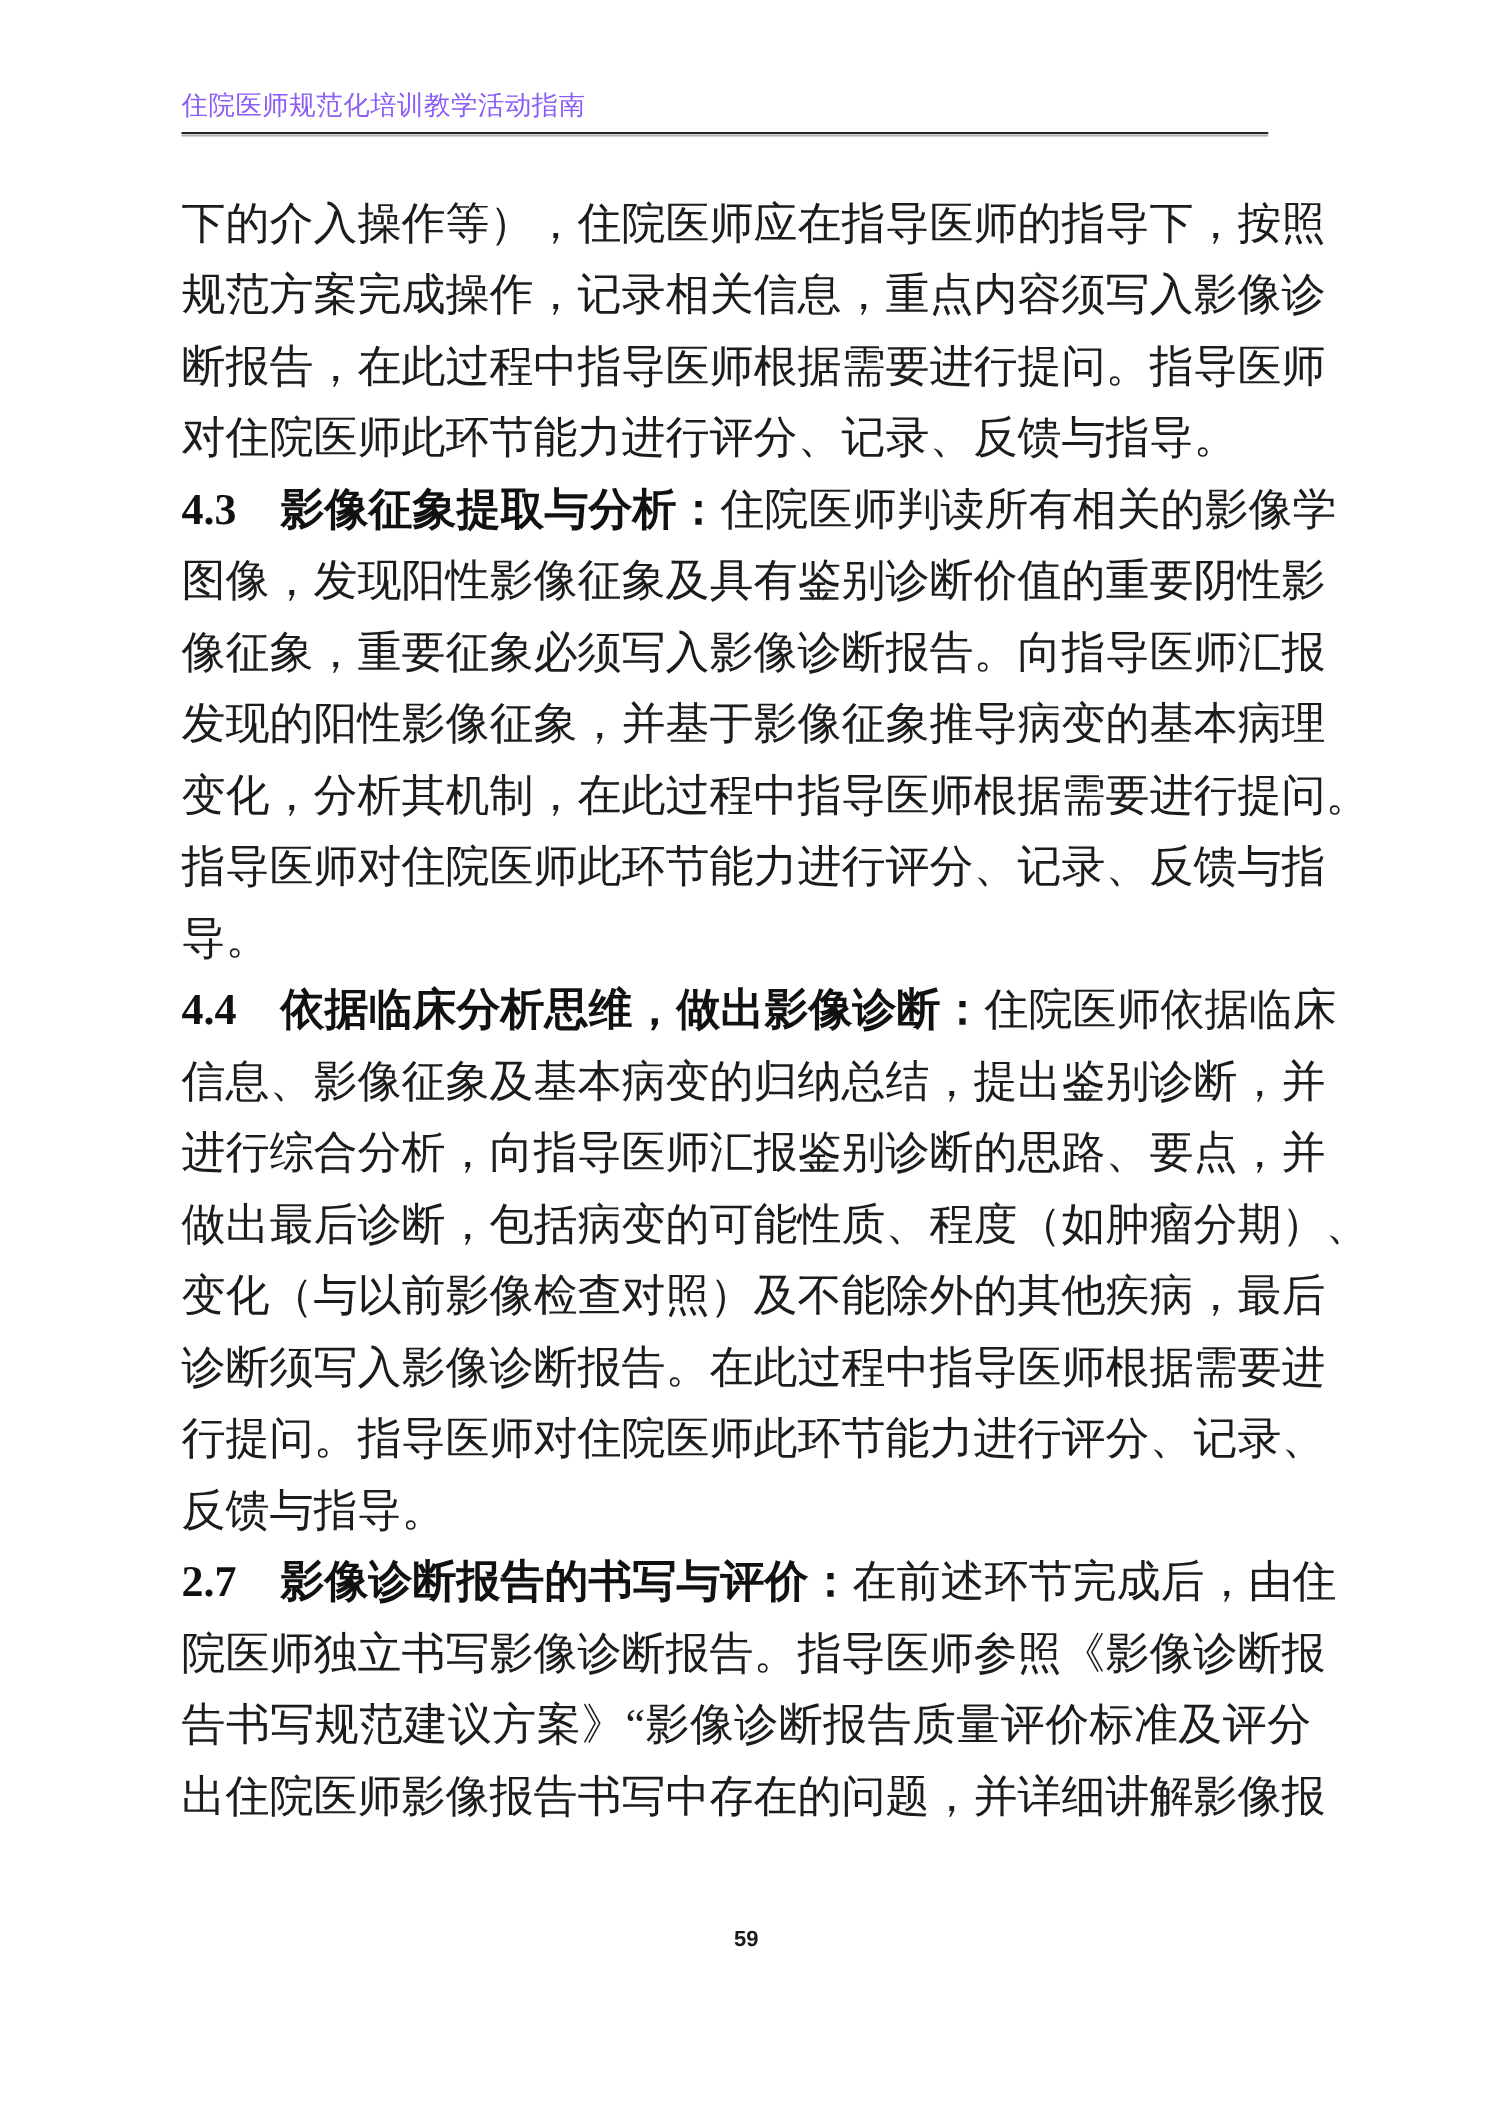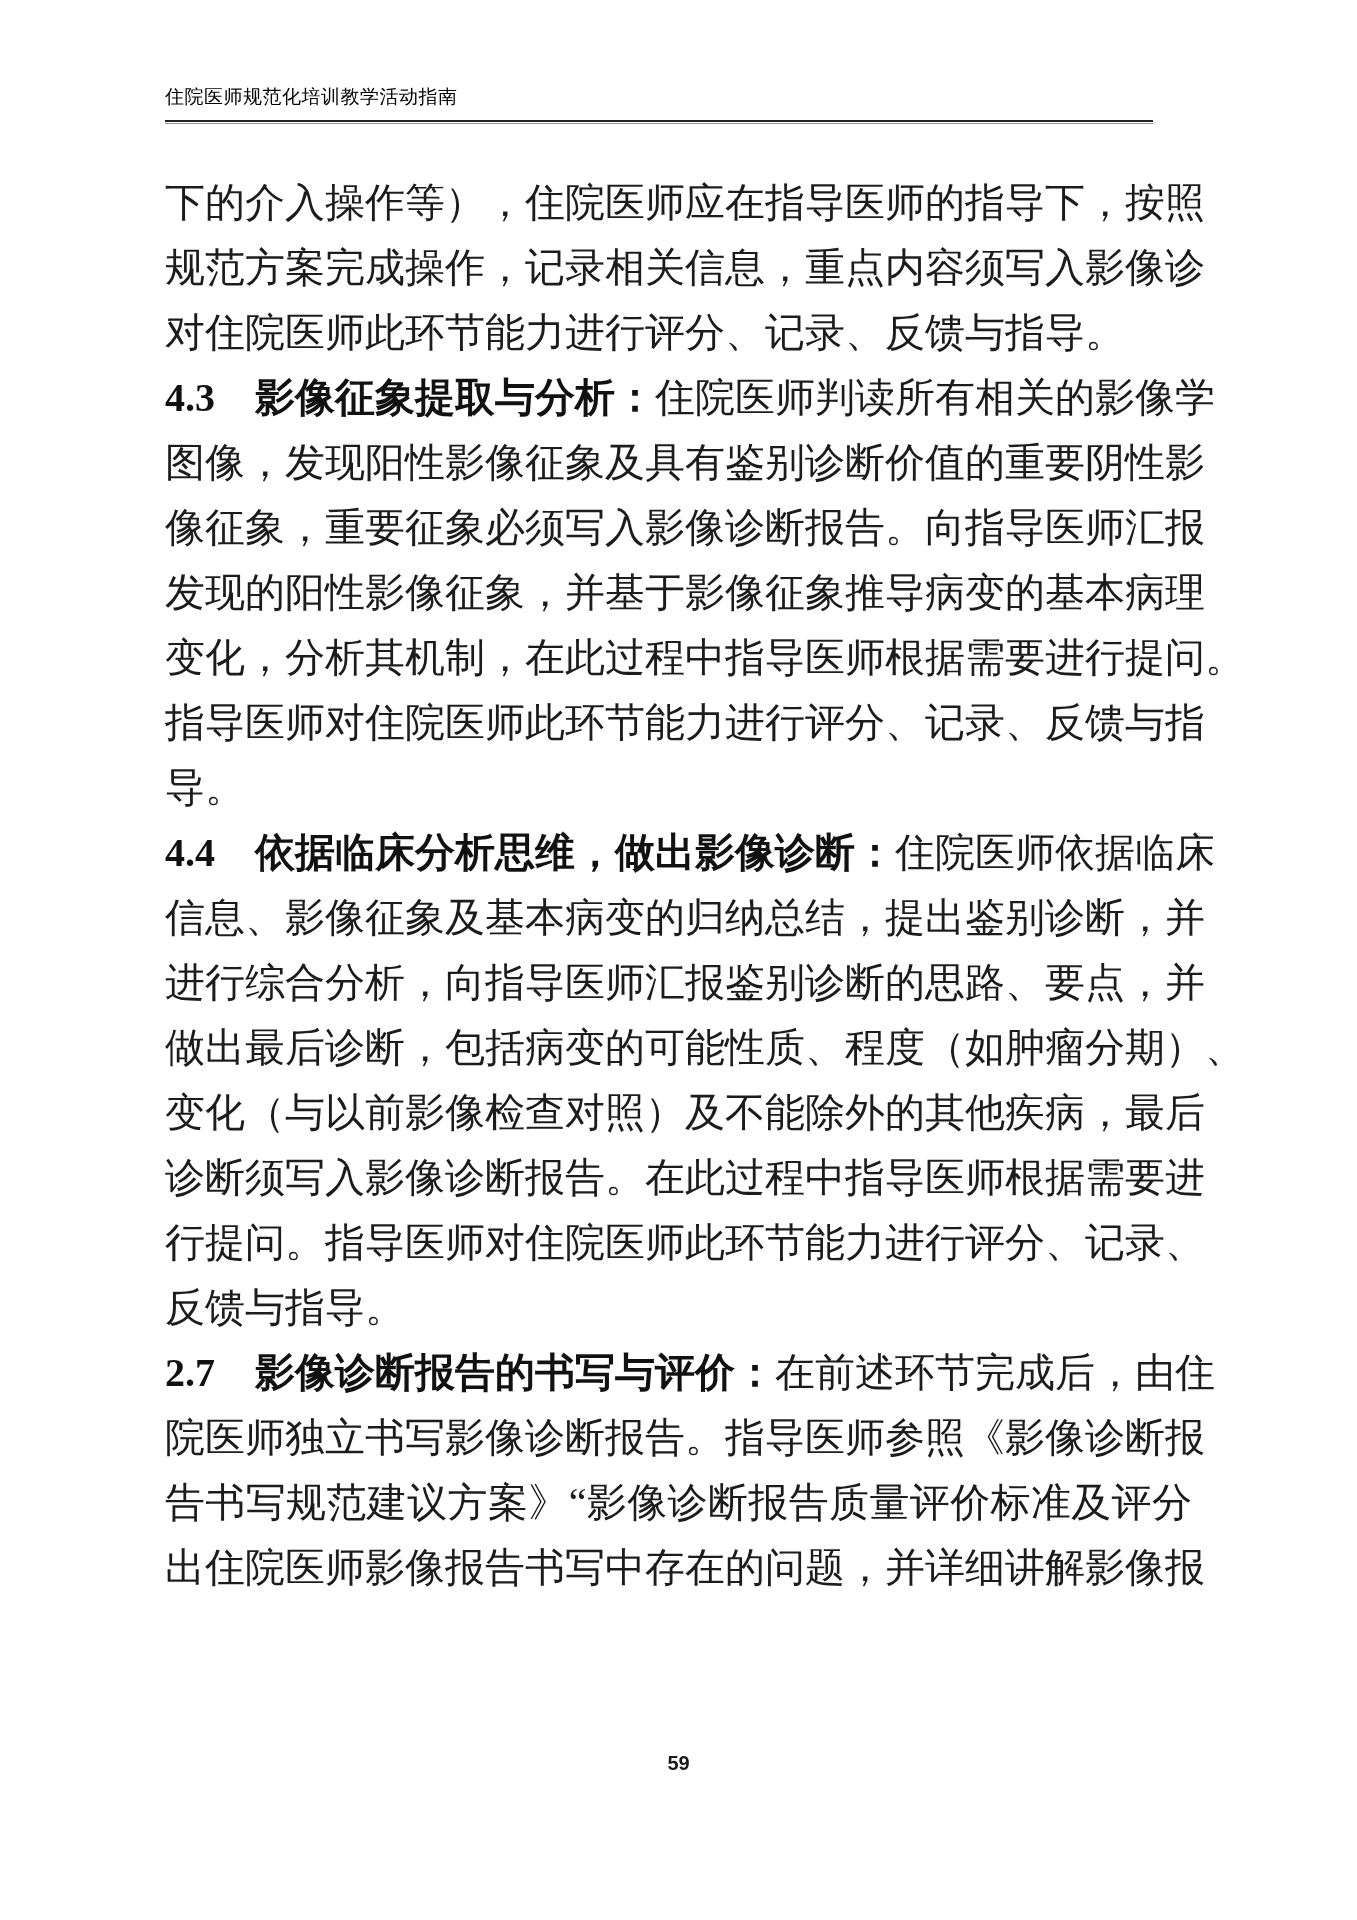--- a/index.html
+++ b/index.html
@@ -16,23 +16,23 @@
     font-family: "Liberation Serif", "DejaVu Serif", serif;
     color: #1c1c1c;
   }
   .header {
     position: absolute;
     left: 165px;
     top: 84px;
     width: 988px;
   }
   .header-title {
-    font-size: 19px;
+    font-size: 24px;
     line-height: 26px;
-    color: #000000;
+    color: #8b5cf6;
     letter-spacing: 0.5px;
   }
   .header-rule {
     margin-top: 10px;
     height: 1px;
     border-top: 2px solid #232323;
     border-bottom: 1px solid #8f8f8f;
     background: transparent;
   }
   .body-text {
@@ -80,20 +80,21 @@
 <div class="page">
 
   <div class="header">
     <div class="header-title">住院医师规范化培训教学活动指南</div>
     <div class="header-rule"></div>
   </div>
 
   <div class="body-text" id="body-text">
       <div class="line"><span>下的介入操作等），住院医师应在指导医师的指导下，按照</span></div>
       <div class="line"><span>规范方案完成操作，记录相关信息，重点内容须写入影像诊</span></div>
+      <div class="line"><span>断报告，在此过程中指导医师根据需要进行提问。指导医师</span></div>
       <div class="line no-justify"><span>对住院医师此环节能力进行评分、记录、反馈与指导。</span></div>
       <div class="line"><span class="lead-bold">4.3　影像征象提取与分析：</span><span>住院医师判读所有相关的影像学</span></div>
       <div class="line"><span>图像，发现阳性影像征象及具有鉴别诊断价值的重要阴性影</span></div>
       <div class="line"><span>像征象，重要征象必须写入影像诊断报告。向指导医师汇报</span></div>
       <div class="line"><span>发现的阳性影像征象，并基于影像征象推导病变的基本病理</span></div>
       <div class="line"><span>变化，分析其机制，在此过程中指导医师根据需要进行提问。</span></div>
       <div class="line"><span>指导医师对住院医师此环节能力进行评分、记录、反馈与指</span></div>
       <div class="line no-justify"><span>导。</span></div>
       <div class="line"><span class="lead-bold">4.4　依据临床分析思维，做出影像诊断：</span><span>住院医师依据临床</span></div>
       <div class="line"><span>信息、影像征象及基本病变的归纳总结，提出鉴别诊断，并</span></div>

